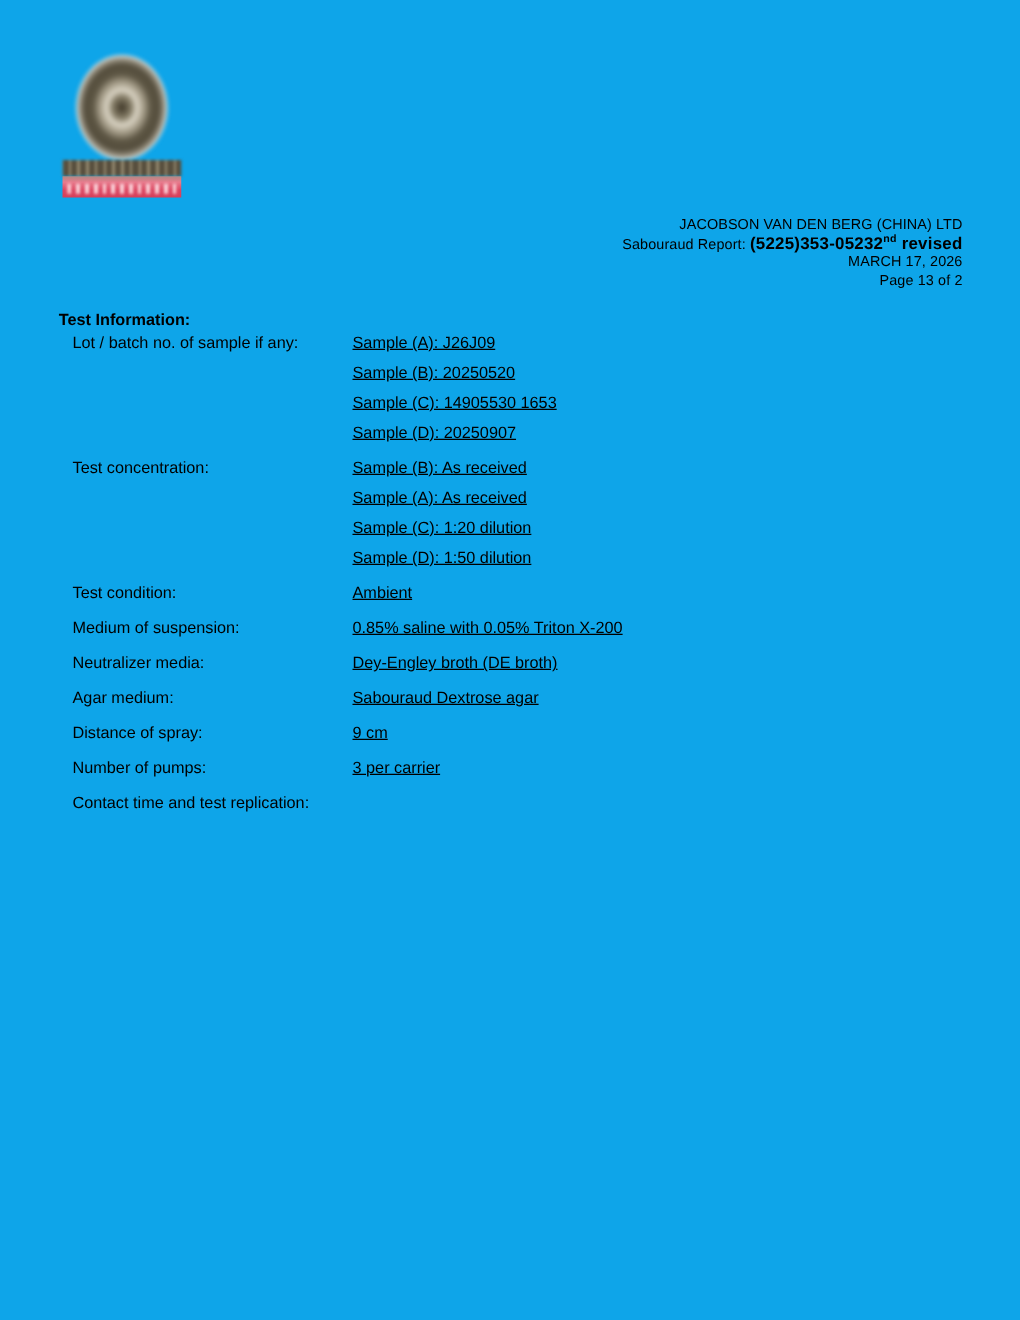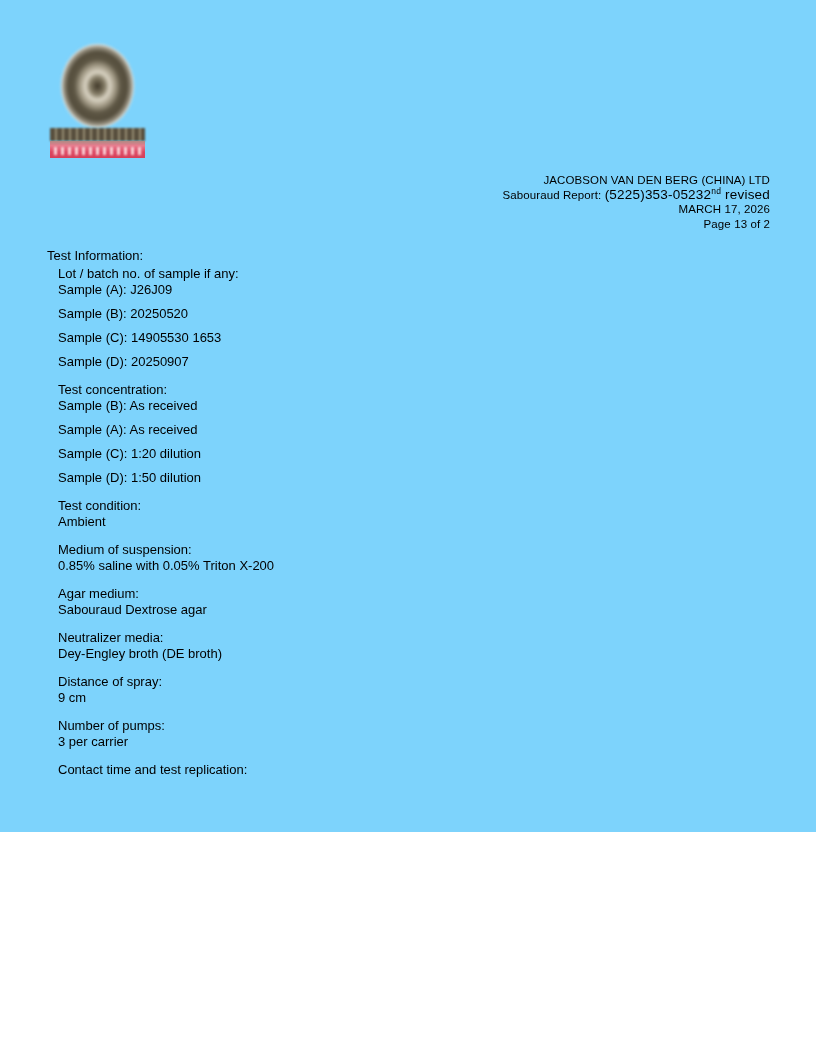--- a/index.html
+++ b/index.html
@@ -8,22 +8,22 @@
     font-family: "Liberation Sans", "DejaVu Sans", sans-serif;
     color: #000000;
     width: 816px;
     height: 1056px;
     position: relative;
     overflow: hidden;
   }
   .page {
     position: relative;
     width: 816px;
-    height: 832px;
-    background: #7dd3fc;
+    height: 1056px;
+    background: #0ea5e9;
   }
 
   
   .logo {
     position: absolute;
     left: 50px;
     top: 42px;
     width: 95px;
     height: 116px;
   }
@@ -75,64 +75,64 @@
   .header-block {
     position: absolute;
     top: 173px;
     right: 46px;
     text-align: right;
     font-size: 11.5px;
     line-height: 14.7px;
     letter-spacing: 0.1px;
   }
   .report-number-strong {
-    font-weight: normal;
+    font-weight: bold;
     font-size: 13.5px;
     letter-spacing: 0.2px;
   }
   .report-number-strong sup {
     font-size: 8.5px;
     vertical-align: super;
     line-height: 0;
   }
 
   
   .section-title {
     position: absolute;
     left: 47px;
     top: 248px;
     font-size: 13px;
-    font-weight: normal;
+    font-weight: bold;
   }
 
   
   .fields {
     position: absolute;
     left: 58px;
     top: 266px;
     width: 700px;
     font-size: 13px;
   }
   .field-row {
     display: flex;
     align-items: flex-start;
     margin-bottom: 4px;
-    flex-direction: column;
   }
   .field-label {
     width: 212px;
     flex-shrink: 0;
     line-height: 16px;
   }
   .field-values {
     width: 382px;
   }
   .field-values p {
-    margin: 0 0 8px 0;
+    margin: 0 0 8px 12px;
     line-height: 16px;
+    text-decoration: underline;
   }
 </style>
 </head>
 <body>
 
 <div class="page">
 
   <div class="logo">
     <div class="logo-emblem"></div>
     <div class="logo-textband"></div>
@@ -178,33 +178,33 @@
   </div>
 
   <div class="field-row">
     <div class="field-label">Medium of suspension:</div>
     <div class="field-values">
           <p>0.85% saline with 0.05% Triton X-200</p>
         </div>
   </div>
 
   <div class="field-row">
+    <div class="field-label">Neutralizer media:</div>
+    <div class="field-values">
+          <p>Dey-Engley broth (DE broth)</p>
+        </div>
+  </div>
+
+  <div class="field-row">
     <div class="field-label">Agar medium:</div>
     <div class="field-values">
           <p>Sabouraud Dextrose agar</p>
         </div>
   </div>
 
-  <div class="field-row">
-    <div class="field-label">Neutralizer media:</div>
-    <div class="field-values">
-          <p>Dey-Engley broth (DE broth)</p>
-        </div>
-  </div>
-
 
   <div class="field-row">
     <div class="field-label">Distance of spray:</div>
     <div class="field-values">
           <p>9 cm</p>
         </div>
   </div>
 
   <div class="field-row">
     <div class="field-label">Number of pumps:</div>

